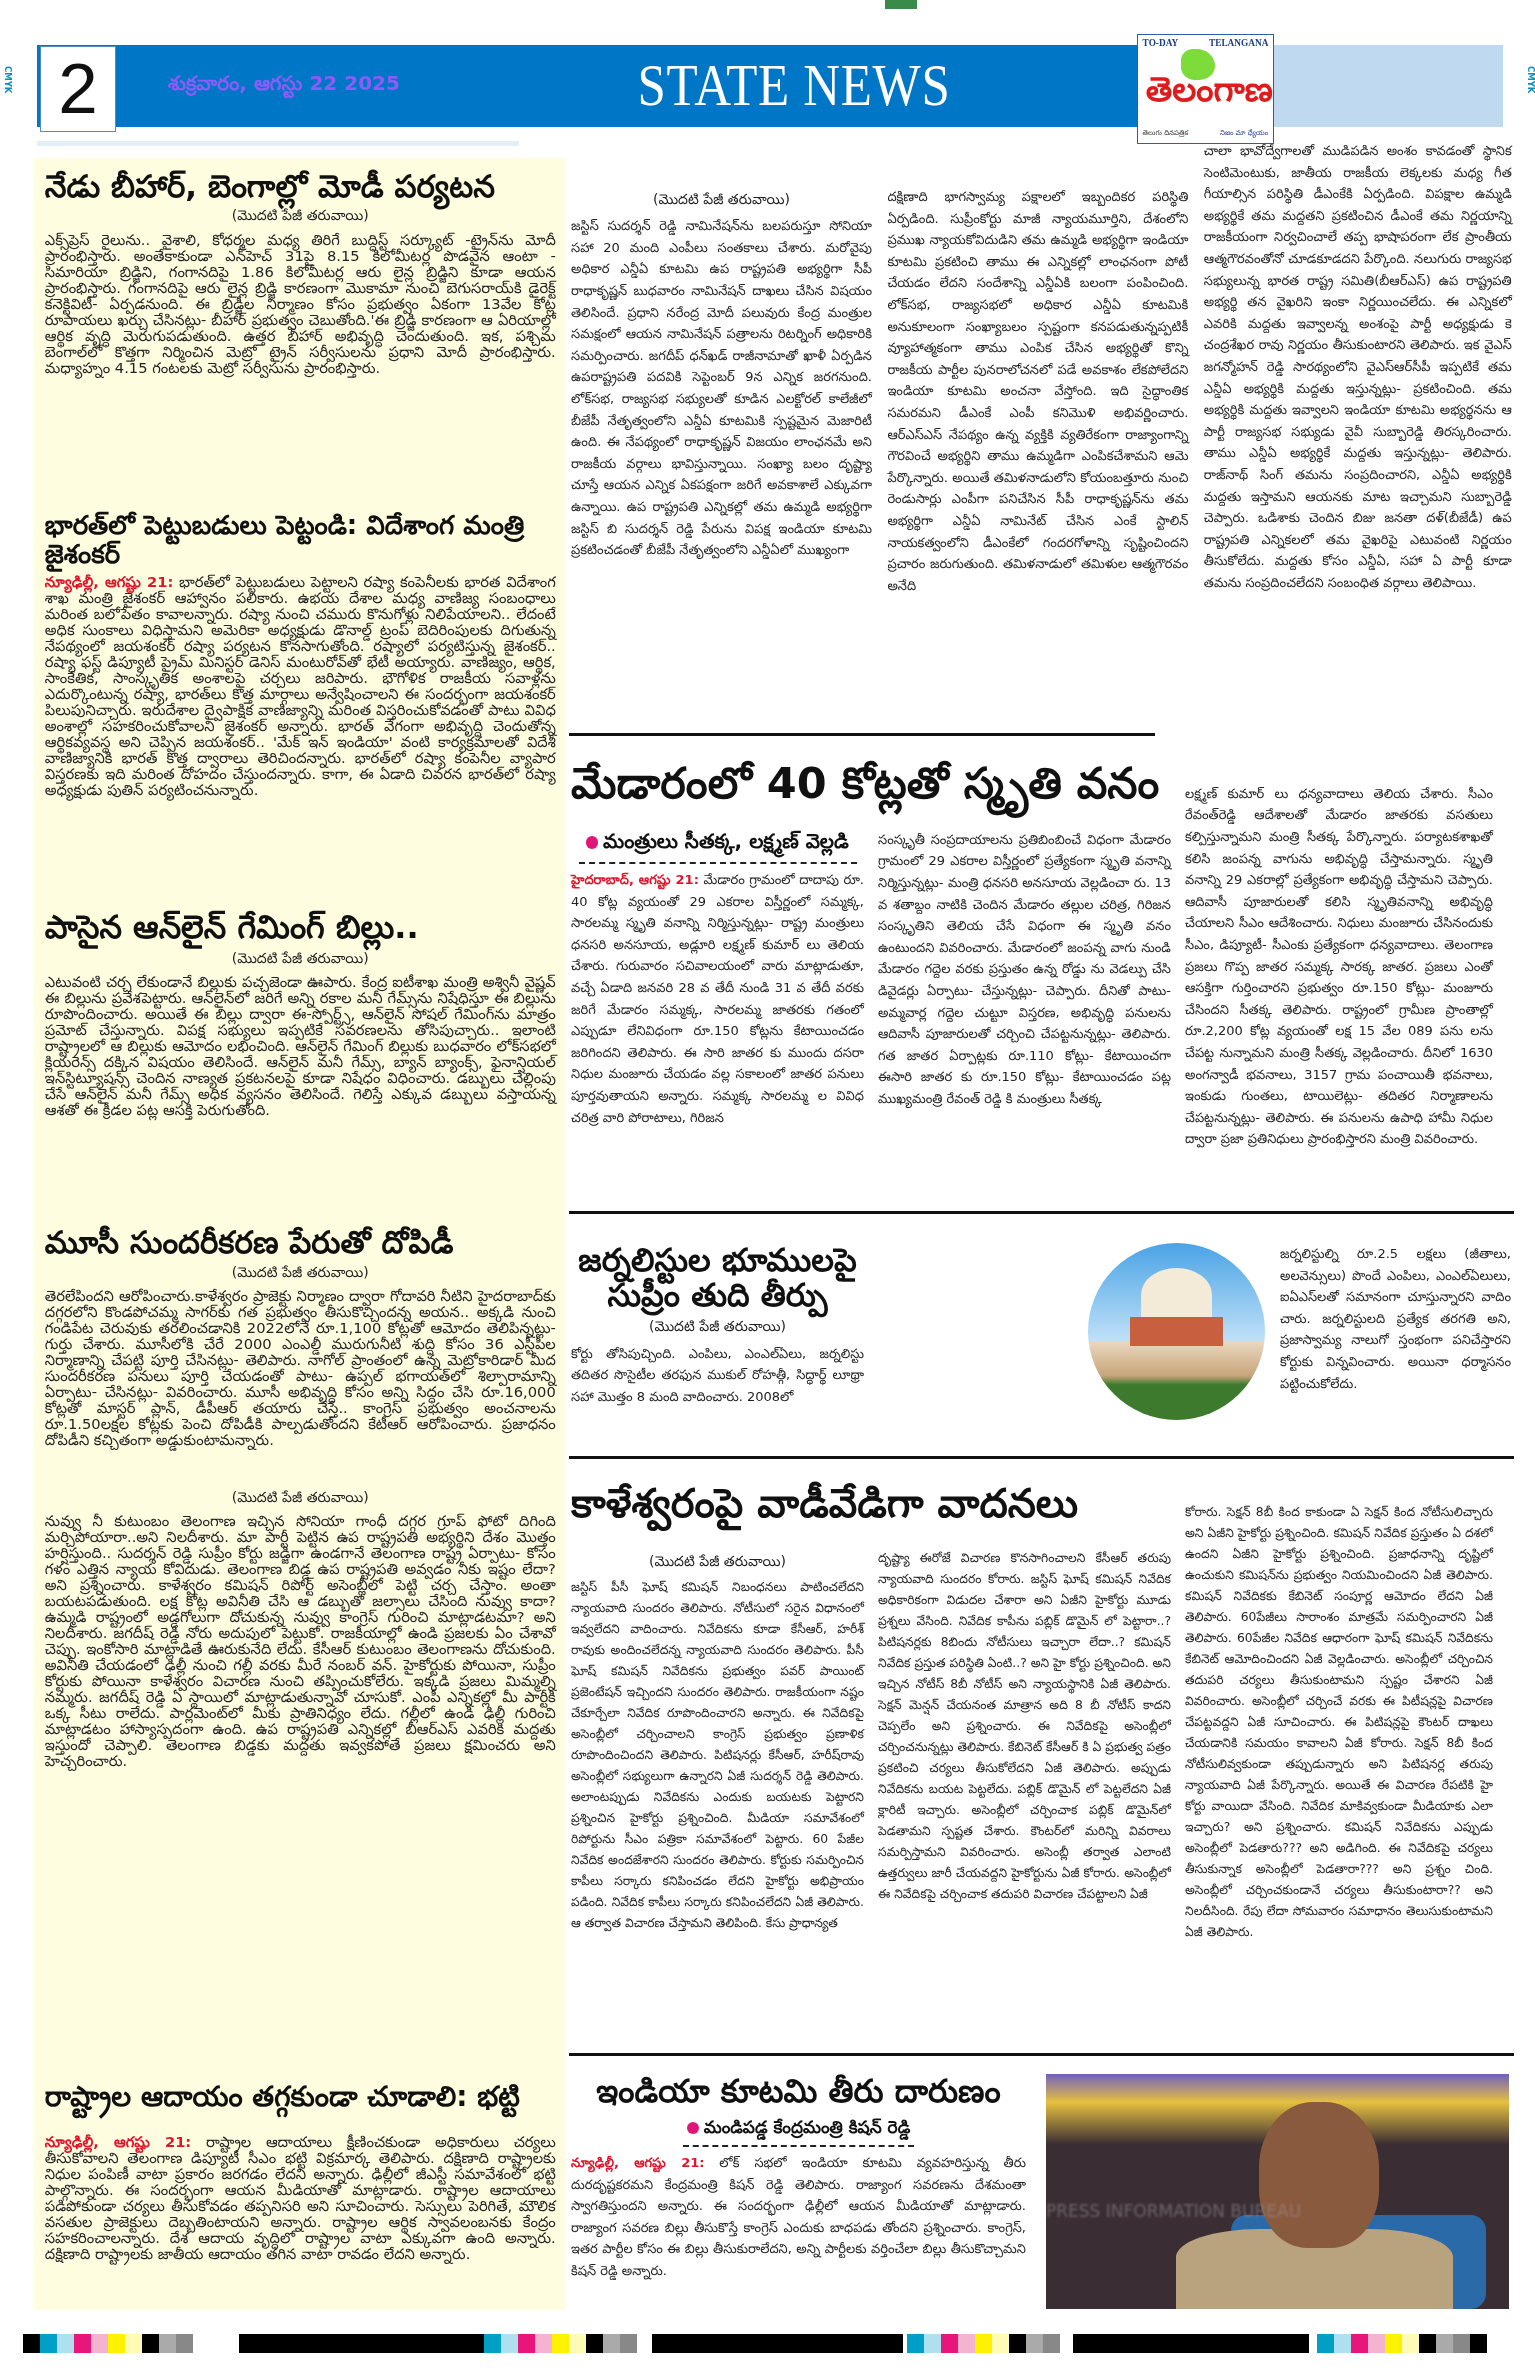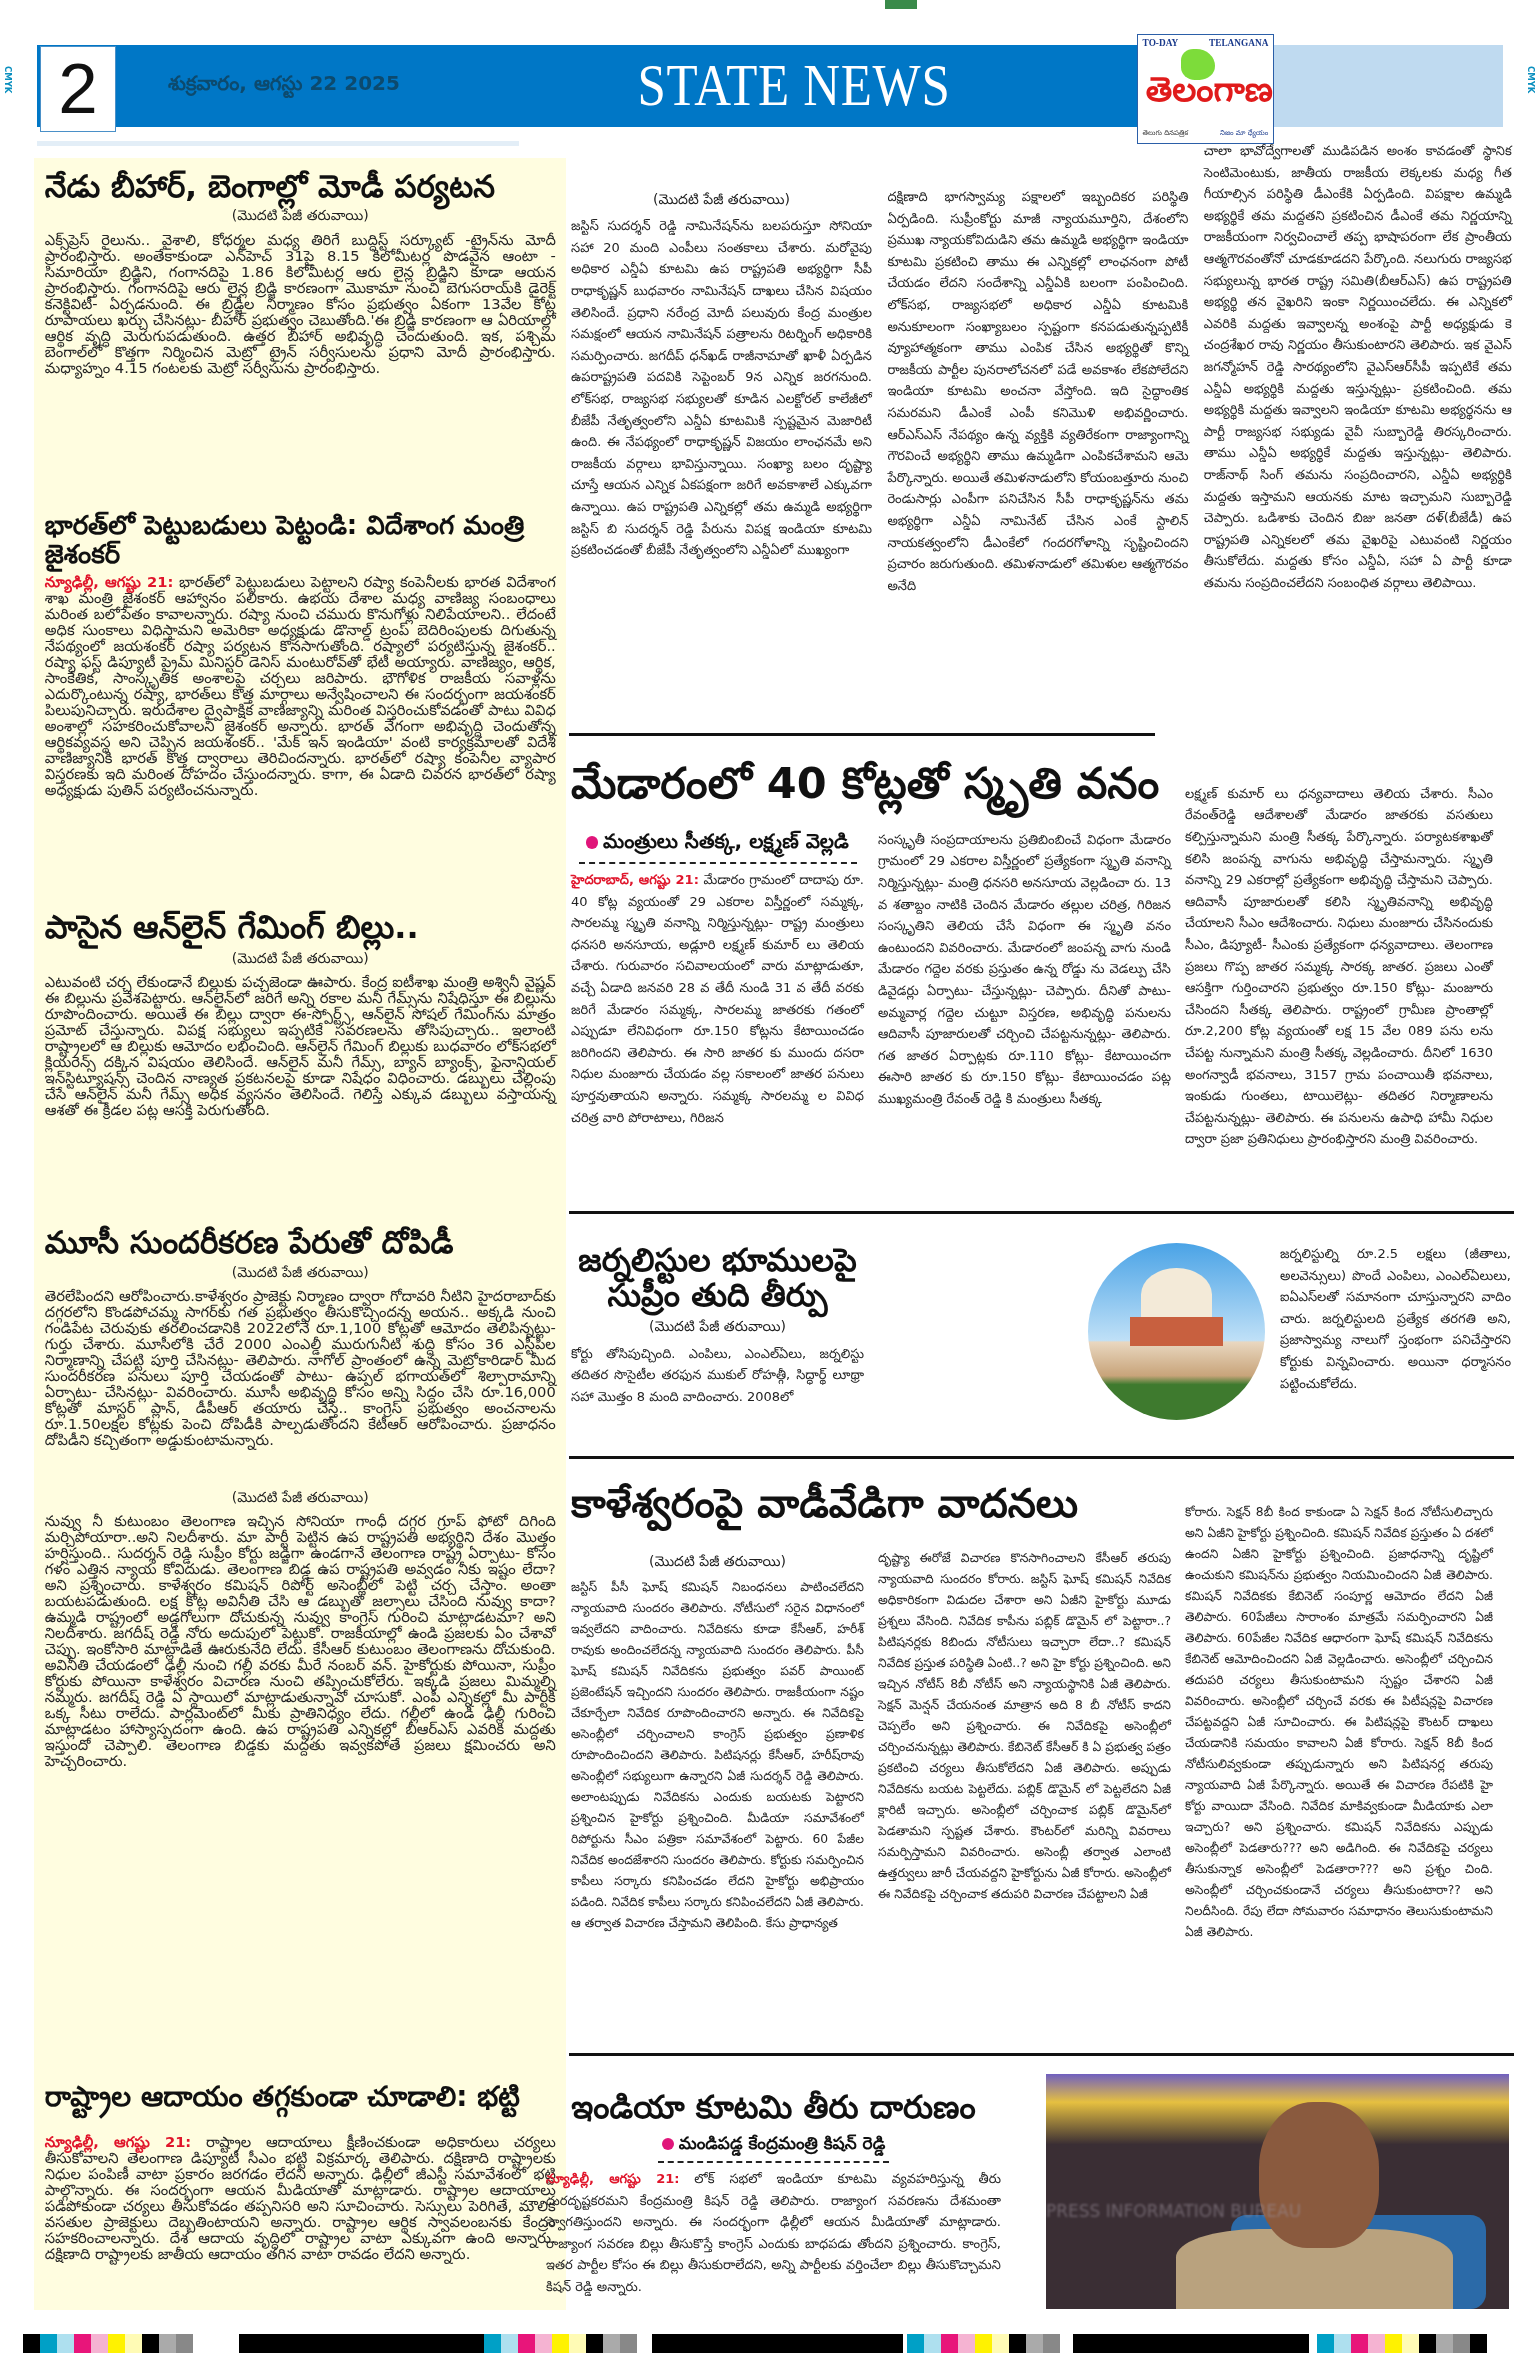--- a/index.html
+++ b/index.html
@@ -5,21 +5,21 @@
   html,body{margin:0;padding:0;background:#fff;}
   body{width:1535px;height:2377px;position:relative;overflow:hidden;font-family:"DejaVu Sans",sans-serif;color:#111;}
   .abs{position:absolute;}
   .topmark{left:885px;top:0;width:32px;height:9.3px;background:#3a8a4a;}
   .reg{width:10.8px;height:46px;font-size:8.5px;line-height:8.5px;writing-mode:vertical-rl;font-weight:bold;}
   .reg.left{left:1.5px;top:66px;}
   .reg.right{left:1524px;top:66px;}
   .hbar{left:37px;top:45px;width:1103px;height:82px;background:#0077c6;}
   .hbar-light{left:1063px;top:45px;width:440px;height:82px;background:#bfdaf0;}
   .pagenum{left:40px;top:46px;width:76px;height:86px;background:#fff;border:1.5px solid #4a90c8;box-sizing:border-box;font-size:71px;line-height:83px;text-align:center;font-family:"Liberation Sans",sans-serif;}
-  .dateline{left:168px;top:71px;color:#0c4a6e;font-size:20px;font-weight:bold;}
+  .dateline{left:168px;top:71px;color:#8b5cf6;font-size:20px;font-weight:bold;}
   .masthead{left:578px;top:51px;width:432px;color:#fff;font-family:"Liberation Serif",serif;font-size:60px;letter-spacing:0.8px;text-align:center;transform:scaleX(0.85);}
   .underbar{left:37px;top:141px;width:482px;height:4.6px;background:#e3eef7;}
   .logo{left:1137px;top:34px;width:137px;height:110px;background:#fff;border:1.5px solid #2b5fa8;box-sizing:border-box;}
   .logo .l1{position:absolute;left:4.6px;top:3.1px;font-size:9.3px;font-weight:bold;color:#1b3b8c;font-family:"Liberation Serif",serif;}
   .logo .l2{position:absolute;right:4.6px;top:3.1px;font-size:9.3px;font-weight:bold;color:#1b3b8c;font-family:"Liberation Serif",serif;}
   .logo .l3{position:absolute;left:7.7px;top:31px;font-size:34px;font-weight:bold;color:#e01b1b;line-height:46px;}
   .logo .map{position:absolute;left:43px;top:14px;width:34px;height:31px;background:#7ddc3a;border-radius:40% 60% 50% 45%;}
   .logo .l4{position:absolute;left:4.6px;bottom:4.6px;font-size:7px;color:#333;}
   .logo .l5{position:absolute;right:4.6px;bottom:4.6px;font-size:7px;color:#1b3b8c;}
 
@@ -149,21 +149,21 @@
     <div style="width:293px;">
       <div class="sub">(మొదటి పేజీ తరువాయి)</div>
       <div class="body" style="font-size:12.3px;line-height:21px;">జస్టిస్ పీసీ ఘోష్ కమిషన్ నిబంధనలు పాటించలేదని న్యాయవాది సుందరం తెలిపారు. నోటీసులో సరైన విధానంలో ఇవ్వలేదని వాదించారు. నివేదికను కూడా కేసీఆర్, హరీశ్ రావుకు అందించలేదన్న న్యాయవాది సుందరం తెలిపారు. పీసీ ఘోష్ కమిషన్ నివేదికను ప్రభుత్వం పవర్ పాయింట్ ప్రజెంటేషన్ ఇచ్చిందని సుందరం తెలిపారు. రాజకీయంగా నష్టం చేకూర్చేలా నివేదిక రూపొందించారని అన్నారు. ఈ నివేదికపై అసెంబ్లీలో చర్చించాలని కాంగ్రెస్ ప్రభుత్వం ప్రణాళిక రూపొందించిందని తెలిపారు. పిటిషనర్లు కేసీఆర్, హరీష్‌రావు అసెంబ్లీలో సభ్యులుగా ఉన్నారని ఏజీ సుదర్శన్ రెడ్డి తెలిపారు. అలాంటప్పుడు నివేదికను ఎందుకు బయటకు పెట్టారని ప్రశ్నించిన హైకోర్టు ప్రశ్నించింది. మీడియా సమావేశంలో రిపోర్టును సీఎం పత్రికా సమావేశంలో పెట్టారు. 60 పేజీల నివేదిక అందజేశారని సుందరం తెలిపారు. కోర్టుకు సమర్పించిన కాపీలు సర్కారు కనిపించడం లేదని హైకోర్టు అభిప్రాయం పడింది. నివేదిక కాపీలు సర్కారు కనిపించలేదని ఏజీ తెలిపారు. ఆ తర్వాత విచారణ చేస్తామని తెలిపింది. కేసు ప్రాధాన్యత</div>
     </div>
     <div class="body" style="width:293px;font-size:12.3px;line-height:21px;">దృష్ట్యా ఈరోజే విచారణ కొనసాగించాలని కేసీఆర్ తరుపు న్యాయవాది సుందరం కోరారు. జస్టిస్ ఘోష్ కమిషన్ నివేదిక అధికారికంగా విడుదల చేశారా అని ఏజీని హైకోర్టు మూడు ప్రశ్నలు వేసింది. నివేదిక కాపీను పబ్లిక్ డొమైన్ లో పెట్టారా..? పిటిషనర్లకు 8బిందు నోటీసులు ఇచ్చారా లేదా..? కమిషన్ నివేదిక ప్రస్తుత పరిస్థితి ఏంటి..? అని హై కోర్టు ప్రశ్నించింది. అని ఇచ్చిన నోటీస్ 8బీ నోటీస్ అని న్యాయస్థానికి ఏజీ తెలిపారు. సెక్షన్ మెన్షన్ చేయనంత మాత్రాన అది 8 బీ నోటీస్ కాదని చెప్పలేం అని ప్రశ్నించారు. ఈ నివేదికపై అసెంబ్లీలో చర్చించనున్నట్లు తెలిపారు. కేబినెట్ కేసీఆర్ కి ఏ ప్రభుత్వ పత్రం ప్రకటించి చర్యలు తీసుకోలేదని ఏజీ తెలిపారు. అప్పుడు నివేదికను బయట పెట్టలేదు. పబ్లిక్ డొమైన్ లో పెట్టలేదని ఏజీ క్లారిటీ ఇచ్చారు. అసెంబ్లీలో చర్చించాక పబ్లిక్ డొమైన్‌లో పెడతామని స్పష్టత చేశారు. కౌంటర్‌లో మరిన్ని వివరాలు సమర్పిస్తామని వివరించారు. అసెంబ్లీ తర్వాత ఎలాంటి ఉత్తర్వులు జారీ చేయవద్దని హైకోర్టును ఏజీ కోరారు. అసెంబ్లీలో ఈ నివేదికపై చర్చించాక తదుపరి విచారణ చేపట్టాలని ఏజీ</div>
     <div class="body" style="width:308px;font-size:12.3px;line-height:21px;margin-top:-46px;">కోరారు. సెక్షన్ 8బీ కింద కాకుండా ఏ సెక్షన్ కింద నోటీసులిచ్చారు అని ఏజీని హైకోర్టు ప్రశ్నించింది. కమిషన్ నివేదిక ప్రస్తుతం ఏ దశలో ఉందని ఏజీని హైకోర్టు ప్రశ్నించింది. ప్రజాధనాన్ని దృష్టిలో ఉంచుకుని కమిషన్‌ను ప్రభుత్వం నియమించిందని ఏజీ తెలిపారు. కమిషన్ నివేదికకు కేబినెట్ సంపూర్ణ ఆమోదం లేదని ఏజీ తెలిపారు. 60పేజీలు సారాంశం మాత్రమే సమర్పించారని ఏజీ తెలిపారు. 60పేజీల నివేదిక ఆధారంగా ఘోష్ కమిషన్ నివేదికను కేబినెట్ ఆమోదించిందని ఏజీ వెల్లడించారు. అసెంబ్లీలో చర్చించిన తదుపరి చర్యలు తీసుకుంటామని స్పష్టం చేశారని ఏజీ వివరించారు. అసెంబ్లీలో చర్చించే వరకు ఈ పిటీషన్లపై విచారణ చేపట్టవద్దని ఏజీ సూచించారు. ఈ పిటిషన్లపై కౌంటర్ దాఖలు చేయడానికి సమయం కావాలని ఏజీ కోరారు. సెక్షన్ 8బీ కింద నోటీసులివ్వకుండా తప్పుడున్నారు అని పిటిషనర్ల తరుపు న్యాయవాది ఏజీ పేర్కొన్నారు. అయితే ఈ విచారణ రేపటికి హై కోర్టు వాయిదా వేసింది. నివేదిక మాకివ్వకుండా మీడియాకు ఎలా ఇచ్చారు? అని ప్రశ్నించారు. కమిషన్ నివేదికను ఎప్పుడు అసెంబ్లీలో పెడతారు??? అని అడిగింది. ఈ నివేదికపై చర్యలు తీసుకున్నాక అసెంబ్లీలో పెడతారా??? అని ప్రశ్నం చింది. అసెంబ్లీలో చర్చించకుండానే చర్యలు తీసుకుంటారా?? అని నిలదీసింది. రేపు లేదా సోమవారం సమాధానం తెలుసుకుంటామని ఏజీ తెలిపారు.</div>
   </div>
 </div>
 <div class="rule" style="left:569px;top:2053px;width:945px;"></div>
 
-<div class="story" style="left:546px;top:2074px;width:455px;margin-top:16px;">
+<div class="story" style="left:571px;top:2074px;width:455px;">
   <div class="hl" style="font-size:32px;text-align:center;">ఇండియా కూటమి తీరు దారుణం</div>
   <div style="font-size:17px;font-weight:bold;text-align:center;margin-top:7.7px;"><span class="bullet"></span><span>మండిపడ్డ కేంద్రమంత్రి కిషన్ రెడ్డి</span></div>
   <div class="dash" style="width:231px;"></div>
   <div class="body" style="font-size:13px;line-height:21.6px;"><span class="place">న్యూఢిల్లీ, ఆగష్టు 21:</span><span> లోక్ సభలో ఇండియా కూటమి వ్యవహరిస్తున్న తీరు దురదృష్టకరమని  కేంద్రమంత్రి కిషన్ రెడ్డి తెలిపారు. రాజ్యాంగ సవరణను దేశమంతా స్వాగతిస్తుందని అన్నారు. ఈ సందర్భంగా ఢిల్లీలో ఆయన మీడియాతో మాట్లాడారు. రాజ్యాంగ సవరణ బిల్లు తీసుకొస్తే కాంగ్రెస్ ఎందుకు బాధపడు తోందని ప్రశ్నించారు. కాంగ్రెస్, ఇతర పార్టీల కోసం ఈ బిల్లు తీసుకురాలేదని, అన్ని పార్టీలకు వర్తించేలా బిల్లు తీసుకొచ్చామని కిషన్ రెడ్డి అన్నారు.</span></div>
 </div>
 <div class="photo" style="left:1046px;top:2074px;width:463px;height:235px;">
   <div class="chair"></div>
   <div class="vest"></div>
   <div class="face"></div>
   <div style="position:absolute;left:0;top:54%;color:#9a8f9a;font-size:17px;font-weight:normal;opacity:.55;filter:blur(0.8px);">PRESS INFORMATION BUREAU</div>

